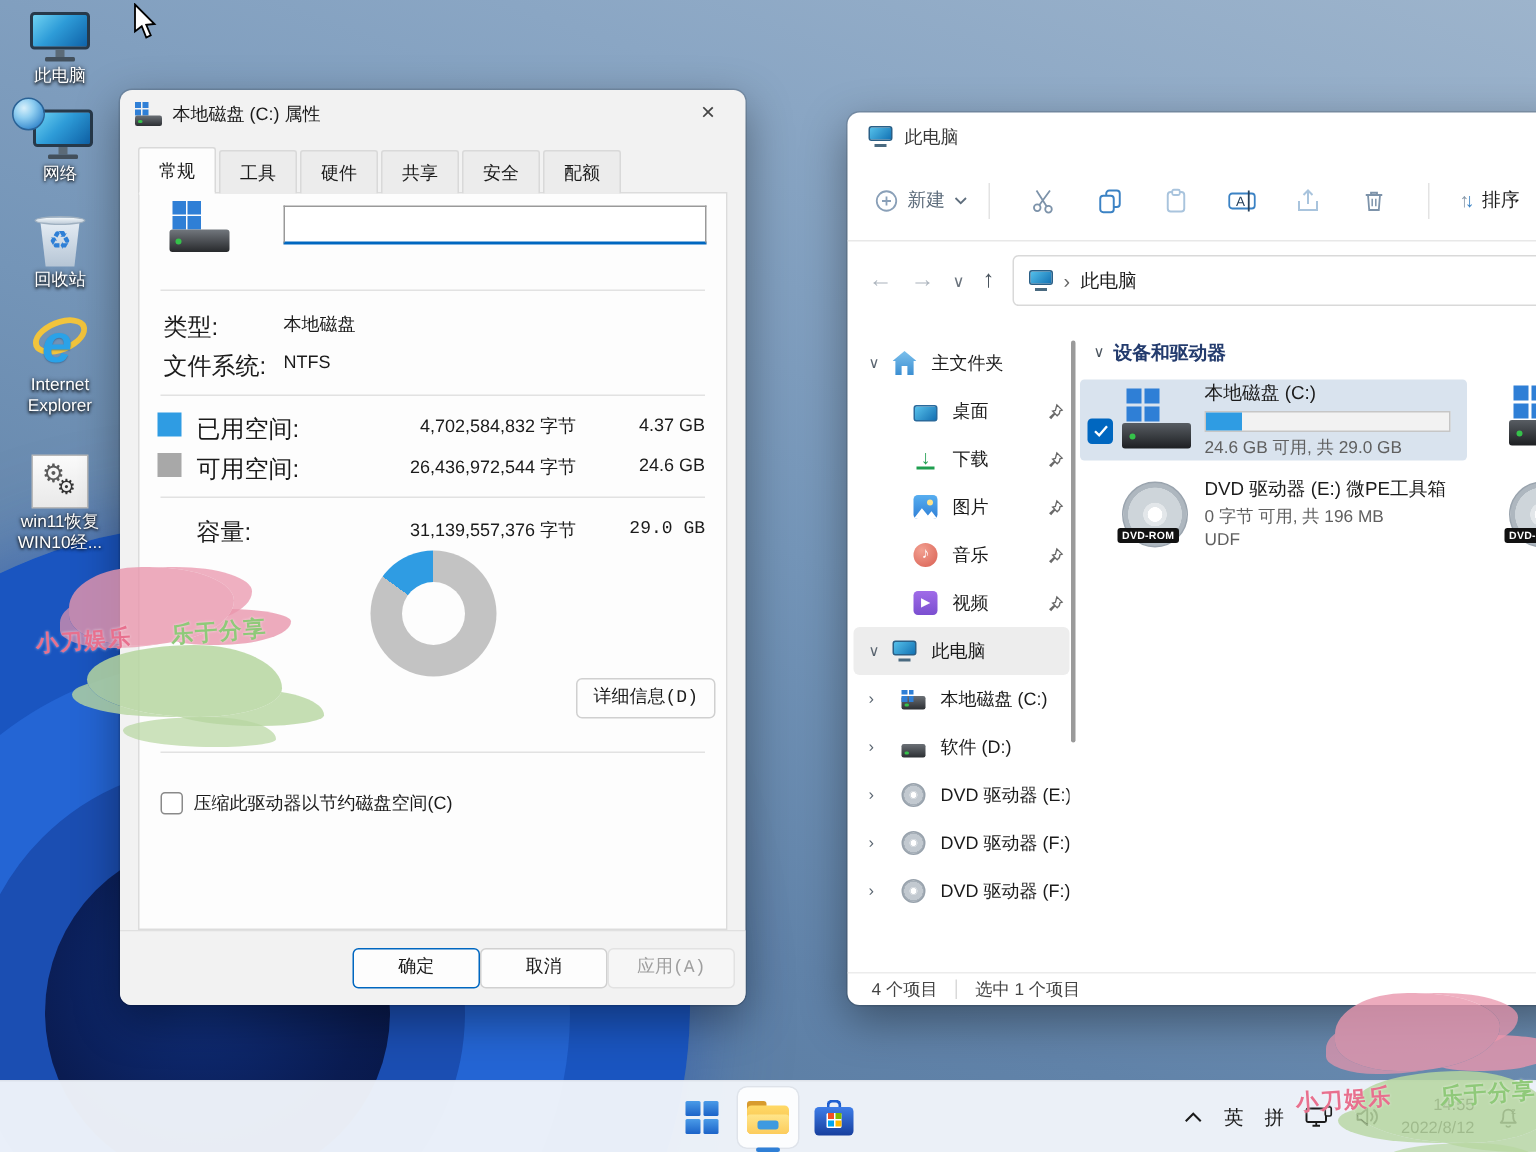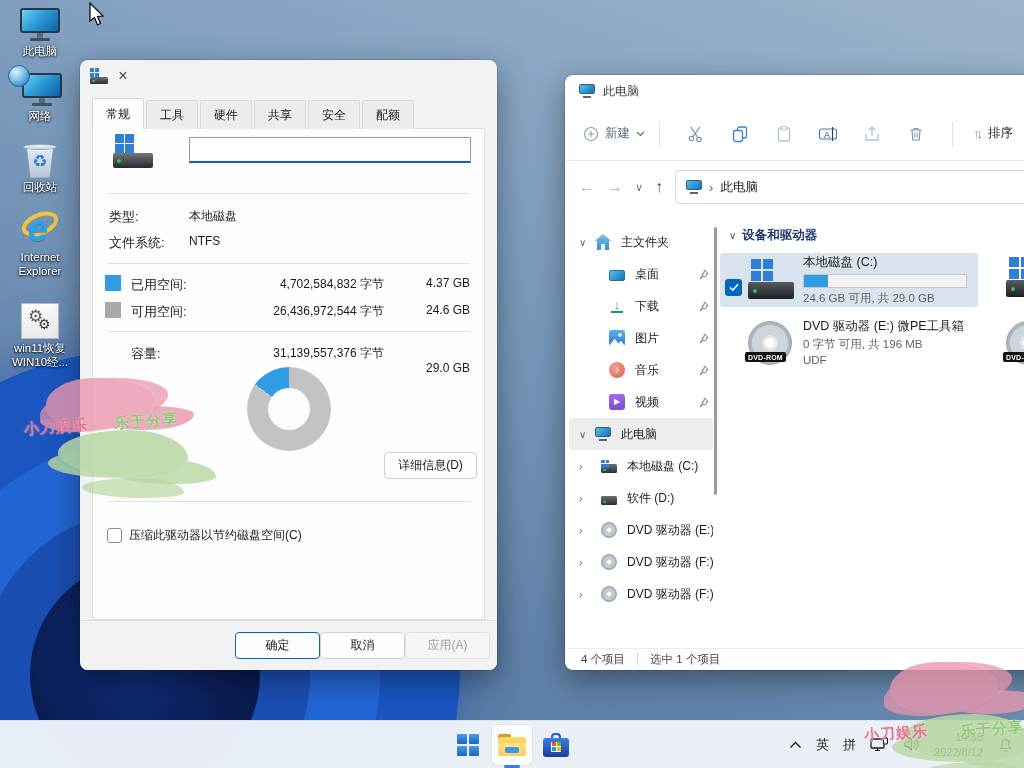--- a/index.html
+++ b/index.html
@@ -63,41 +63,41 @@
   .hddi .logo i { background:#2f7fd6; }
   .hddi .bodyp { position:absolute; left:0; bottom:0; width:18px; height:7px; border-radius:1.5px;
                  background:linear-gradient(180deg,#6b7076,#2c2f33); }
   .hddi .led { position:absolute; left:2px; bottom:2px; width:2.5px; height:2.5px; border-radius:50%; background:#35c24a; }
   .dlg-tabs { display:flex; padding:8px 12px 0 12px; position:relative; z-index:2; }
   .tab { font-size:12px; color:#1b1b1b; padding:6px 13px 5px; border:1px solid #d9d9d9; border-bottom:none;
          background:#ececec; margin-right:2px; border-radius:2px 2px 0 0; }
   .tab.active { background:#fdfdfd; padding-top:7px; margin-top:-2px; position:relative; }
   .tab.active:after { content:""; position:absolute; left:0; right:0; bottom:-1px; height:2px; background:#fdfdfd; }
   .dlg-page { position:relative; margin:0 12px; height:492px; background:#fdfdfd; border:1px solid #dcdcdc; margin-top:-1px; }
-  .row-label { position:absolute; left:16px; font-size:13px; color:#1b1b1b; }
+  .row-label { position:absolute; left:16px; font-size:16px; color:#1b1b1b; }
   .row-value { position:absolute; left:96px; font-size:12px; color:#1b1b1b; }
   .divider { position:absolute; left:14px; right:14px; height:1px; background:#e2e2e2; }
   .pg-icon { position:absolute; left:20px; top:5px; width:40px; height:34px; }
   .pg-icon .logo { position:absolute; left:2px; top:0; width:19px; height:19px; display:grid;
                    grid-template-columns:9px 9px; grid-template-rows:9px 9px; gap:1px; }
   .pg-icon .logo i { background:#2f7fd6; }
   .pg-icon .bodyp { position:absolute; left:0; bottom:0; width:40px; height:15px; border-radius:2px;
                     background:linear-gradient(180deg,#72777d,#27292c); }
   .pg-icon .led { position:absolute; left:4px; bottom:5px; width:4px; height:4px; border-radius:50%; background:#35c24a; }
   .label-input { position:absolute; left:96px; top:8px; width:282px; height:26px; background:#fff;
                  border:1px solid #999; border-bottom:2px solid #0067c0; font-size:12px; padding:0 6px; }
   .legend-swatch { position:absolute; left:12px; width:16px; height:16px; }
   .bytes { position:absolute; right:100px; font-size:12px; color:#1b1b1b; text-align:right; }
   .gbs { position:absolute; right:14px; font-size:12px; color:#1b1b1b; text-align:right; }
   .donut { position:absolute; left:154px; top:238px; width:84px; height:84px; border-radius:50%;
            background:conic-gradient(from 306deg, #2f9ce3 0deg 54deg, #c3c3c3 54deg 360deg); }
   .donut:after { content:""; position:absolute; inset:21px; background:#fdfdfd; border-radius:50%; }
   .drive-caption { position:absolute; left:0; top:332px; width:391px; text-align:center; font-size:12px; color:#1b1b1b; }
   .btn { display:inline-block; background:#fdfdfd; border:1px solid #d0d0d0; border-radius:4px;
-         font-size:12px; color:#1b1b1b; text-align:center; line-height:25px; height:27px; }
+         font-size:12px; color:#1b1b1b; text-align:center; line-height:25px; height:27px;font-family:Liberation Mono, monospace; }
   .details-btn { position:absolute; left:291px; top:323px; width:93px; }
   .chk-row { position:absolute; left:14px; display:flex; align-items:center; }
   .chk { width:15px; height:15px; border-radius:3px; border:1px solid #8a8a8a; background:#fff; margin-right:7px; flex:none; }
   .chk.checked { background:#0067c0; border-color:#0067c0; display:flex; align-items:center; justify-content:center; }
   .chk-label { font-size:12px; color:#1b1b1b; }
   .dlg-strip { position:absolute; left:0; right:0; bottom:0; height:50px; border-top:1px solid #e0e0e0;
                display:flex; justify-content:flex-end; align-items:center; padding-right:7px;
                background:#f2f2f2; border-radius:0 0 8px 8px; }
   .dlg-strip .btn { width:85px; }
   .btn-ok { border:1.5px solid #0067c0; }
@@ -300,20 +300,21 @@
     <div class="hddi">
         <div class="logo">
           <i></i>
           <i></i>
           <i></i>
           <i></i>
         </div>
         <div class="bodyp"></div>
         <div class="led"></div>
       </div>
+    <div class="txt">本地磁盘 (C:) 属性</div>
     <div class="dlg-close">×</div>
   </div>
   <div class="dlg-tabs">
     <div class="tab active">常规</div>
     <div class="tab">工具</div>
     <div class="tab">硬件</div>
     <div class="tab">共享</div>
     <div class="tab">安全</div>
     <div class="tab">配额</div>
   </div>
@@ -339,21 +340,21 @@
     <div class="row-label" style="left:38px;top:147px;">已用空间:</div>
     <div class="bytes" style="top:147px;">4,702,584,832 字节</div>
     <div class="gbs" style="top:147px;">4.37 GB</div>
     <div class="legend-swatch" style="top:173px;background:#a8a8a8;"></div>
     <div class="row-label" style="left:38px;top:174px;">可用空间:</div>
     <div class="bytes" style="top:174px;">26,436,972,544 字节</div>
     <div class="gbs" style="top:174px;">24.6 GB</div>
     <div class="divider" style="top:202px;"></div>
     <div class="row-label" style="left:38px;top:216px;">容量:</div>
     <div class="bytes" style="top:216px;">31,139,557,376 字节</div>
-    <div class="gbs" style="top:232px;">29.0 GB</div>
+    <div class="gbs" style="top:216px;font-family:Liberation Mono, monospace;">29.0 GB</div>
     <div class="donut"></div>
     <div class="btn details-btn">详细信息(D)</div>
     <div class="divider" style="top:372px;"></div>
     <div class="chk-row" style="top:398px;">
       <div class="chk"></div>
       <div class="chk-label">压缩此驱动器以节约磁盘空间(C)</div>
     </div>
   </div>
   <div class="dlg-strip">
     <div class="btn btn-ok">确定</div>

